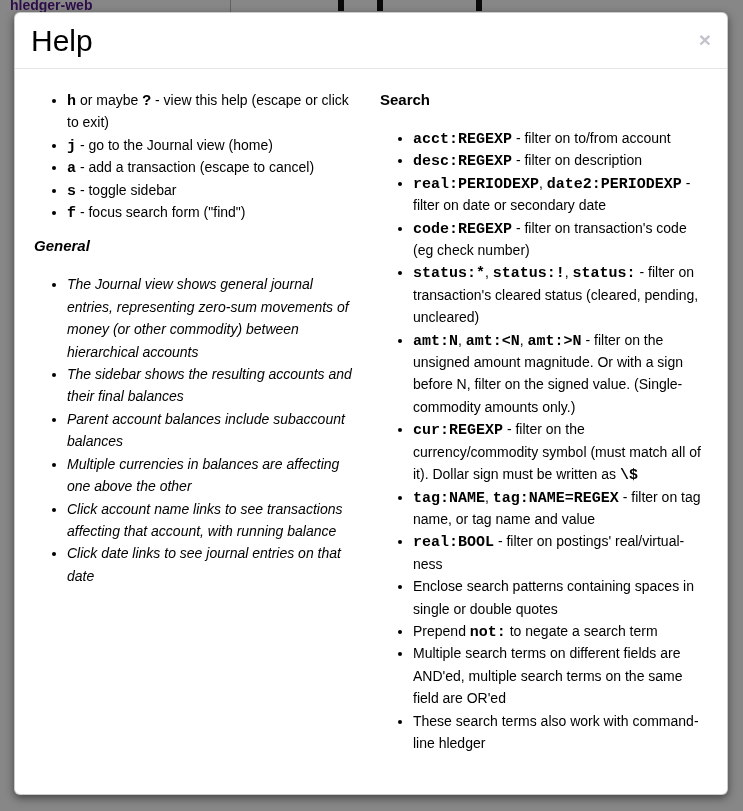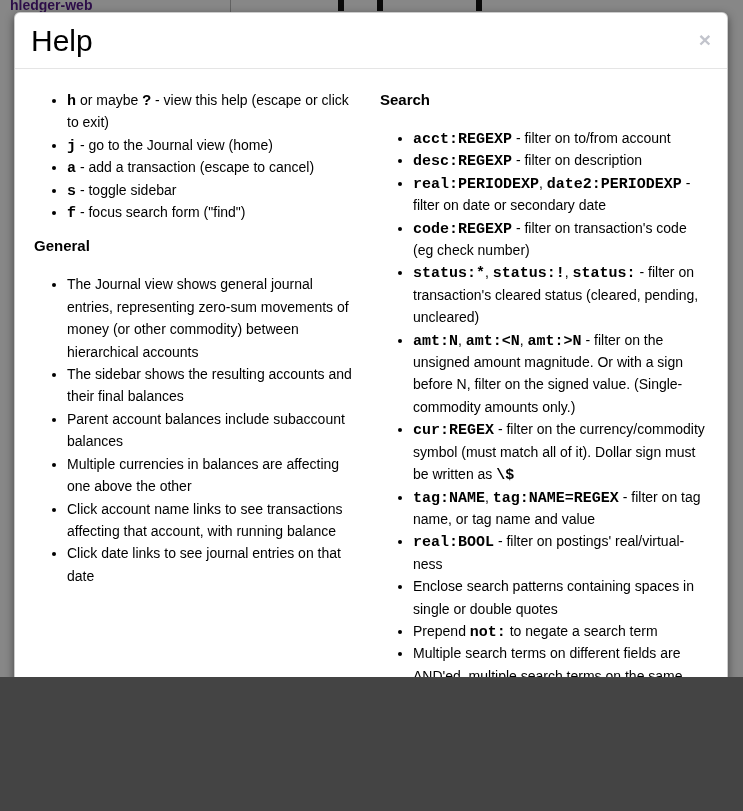--- a/index.html
+++ b/index.html
@@ -1,18 +1,18 @@
 <!DOCTYPE html>
 <html style="--backdrop: rgba(0,0,0,0.47); --brand-link: #551a8b; --header-border: #e5e5e5; --close: #c2c4cc;"><head>
 <meta charset="utf-8">
 <style>
   html, body { margin: 0; padding: 0; background: #444; }
   .viewport {
     position: relative;
-    width: 743px; height: 677px;
+    width: 743px; height: 811px;
     overflow: hidden;
     background: #ef4444;
     font-family: "Liberation Sans", sans-serif;
   }
 
   
   .page-bg { position: absolute; inset: 0; background: #fff; }
   .brand {
     position: absolute; left: 10px; top: -3px;
     font-size: 14px; font-weight: bold;
@@ -58,21 +58,21 @@
     color: var(--close, #c2c4cc);
     cursor: pointer;
   }
   .modal-body {
     display: flex;
     padding: 20px 10px 30px;
     box-sizing: border-box;
   }
   .col { width: 50%; padding: 0 9px; box-sizing: border-box; }
 
-  .help-section + .help-section { margin-top: 12px; }
+  .help-section + .help-section { margin-top: 12px; font-style: italic; }
   .section-title {
     margin: 0 0 16px;
     font-size: 15px; font-weight: bold; line-height: 22px;
     color: #000;
   }
   ul.help-list {
     margin: 0 0 10px;
     padding: 0 0 0 33px;
     list-style: disc;
   }
@@ -135,21 +135,21 @@
       <div class="col">
           <div class="help-section">
             <div class="section-title">Search</div>
             <ul class="help-list">
               <li><span class="code">acct:REGEXP</span> - filter on to/from account</li>
               <li><span class="code">desc:REGEXP</span> - filter on description</li>
               <li><span class="code">real:PERIODEXP</span>, <span class="code">date2:PERIODEXP</span> - filter on date or secondary date</li>
               <li><span class="code">code:REGEXP</span> - filter on transaction's code (eg check number)</li>
               <li><span class="code">status:*</span>, <span class="code">status:!</span>, <span class="code">status:</span> - filter on transaction's cleared status (cleared, pending, uncleared)</li>
               <li><span class="code">amt:N</span>, <span class="code">amt:&lt;N</span>, <span class="code">amt:&gt;N</span> - filter on the unsigned amount magnitude. Or with a sign before N, filter on the signed value. (Single-commodity amounts only.)</li>
-              <li><span class="code">cur:REGEX</span> - filter on the currency/commodity symbol (must match all of it). Dollar sign must be written as <span class="code">\$</span></li>
+              <li><span class="code">cur:REGEXP</span> - filter on the currency/commodity symbol (must match all of it). Dollar sign must be written as <span class="code">\$</span></li>
               <li><span class="code">tag:NAME</span>, <span class="code">tag:NAME=REGEX</span> - filter on tag name, or tag name and value</li>
               <li><span class="code">real:BOOL</span> - filter on postings' real/virtual-ness</li>
               <li>Enclose search patterns containing spaces in single or double quotes</li>
               <li>Prepend <span class="code">not:</span> to negate a search term</li>
               <li>Multiple search terms on different fields are AND'ed, multiple search terms on the same field are OR'ed</li>
               <li>These search terms also work with command-line hledger</li>
             </ul>
           </div>
         </div>
     </div>

